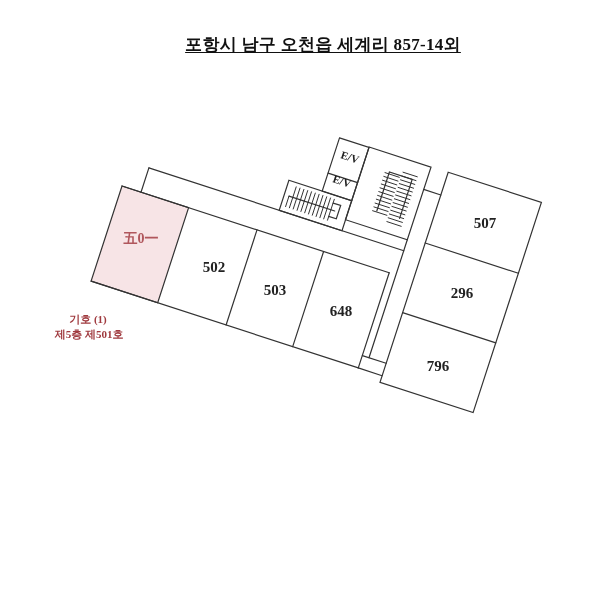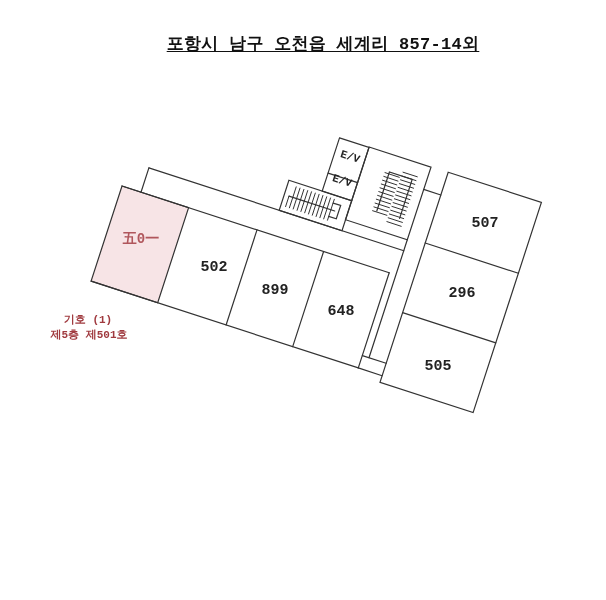--- a/index.html
+++ b/index.html
@@ -1,21 +1,21 @@
 <!DOCTYPE html>
 <html style="--hl-fill: #f7e4e6; --hl-text: #b0565c; --anno-text: #a03a3f; --wall: #333333;"><head>
 <meta charset="utf-8">
 <style>
   html,body{margin:0;padding:0;background:#ffffff;}
   .stage{
     position:relative;
     width:606px;height:504px;
     background:#ffffff;
     overflow:hidden;
-    font-family:Liberation Mono, monospace;
+    font-family:Liberation Serif, serif;
   }
   .plan-svg{position:absolute;left:0;top:0;}
   .plan-svg line,.plan-svg polygon,.plan-svg polyline{
     stroke:var(--wall,#333333);
     stroke-width:1.2;
     fill:none;
     stroke-linecap:round;
     stroke-linejoin:miter;
   }
   .plan-svg .hatch line{stroke-width:1;}
@@ -153,23 +153,23 @@
       <line x1="402.6" y1="312.6" x2="495.8" y2="342.9"></line>
     </g>
   </svg>
 
   <div class="title-block">
     <div><span class="title-line">포항시 남구 오천읍 세계리 857-14외</span></div>
   </div>
 
   <div class="lbl unit-hl" style="left:141px;top:239px;">五0一</div>
   <div class="lbl" style="left:214px;top:267px;">502</div>
-  <div class="lbl" style="left:275px;top:290px;">899</div>
+  <div class="lbl" style="left:275px;top:290px;">503</div>
   <div class="lbl" style="left:341px;top:311px;">648</div>
-  <div class="lbl" style="left:438px;top:366px;">505</div>
+  <div class="lbl" style="left:438px;top:366px;">796</div>
   <div class="lbl" style="left:462px;top:293px;">296</div>
   <div class="lbl" style="left:485px;top:223px;">507</div>
   <div class="lbl ev" style="left:350px;top:157px;">E/V</div>
   <div class="lbl ev" style="left:342px;top:181px;">E/V</div>
 
   <div class="anno" style="left:88px;top:319px;">기호 (1)</div>
   <div class="anno" style="left:89px;top:334px;text-align:center;">제5층 제501호</div>
 
 </div>
 

